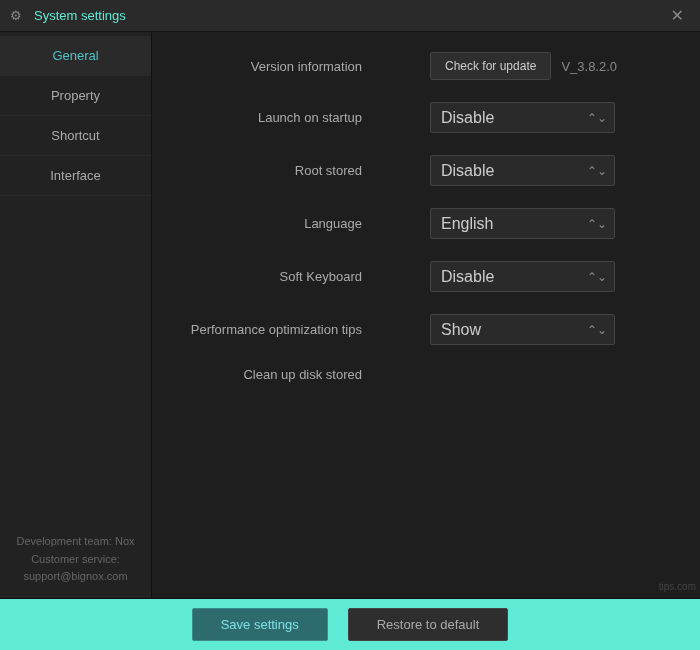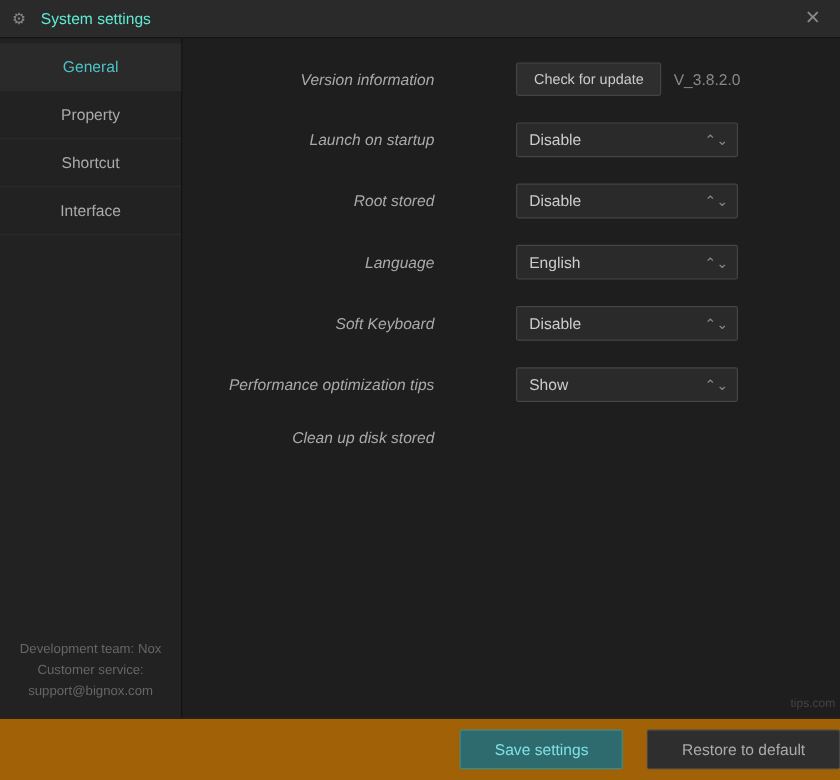--- a/index.html
+++ b/index.html
@@ -81,21 +81,20 @@
       align-items: center;
       margin-bottom: 22px;
     }
     .setting-label {
       width: 200px;
       text-align: right;
       padding-right: 20px;
       color: #aaa;
       font-size: 13px;
       flex-shrink: 0;
-      font-style: italic;
     }
     .setting-control {
       flex: 1;
       display: flex;
       align-items: center;
       gap: 10px;
       padding-left: 48px;
     }
     .btn-check-update {
       background: #2e2e2e;
@@ -113,21 +112,21 @@
     .select-wrapper {
       position: relative;
       width: 185px;
     }
     .select-wrapper select {
       width: 100%;
       background: #2a2a2a;
       border: 1px solid #444;
       color: #ccc;
       padding: 6px 30px 6px 10px;
-      font-size: 13px;
+      font-size: 16px;
       border-radius: 2px;
       appearance: none;
       cursor: pointer;
       outline: none;
     }
     .select-arrow {
       position: absolute;
       right: 8px;
       top: 50%;
       transform: translateY(-50%);
@@ -153,25 +152,25 @@
     .cleanup-row {
       display: flex;
       flex-direction: column;
     }
     .cleanup-top {
       display: flex;
       align-items: center;
     }
     .footer-bar {
       height: 52px;
-      background: #a16207;
+      background: #5eead4;
       border-top: 1px solid #111;
       display: flex;
       align-items: center;
-      justify-content: flex-end;
+      justify-content: center;
       gap: 20px;
     }
     .btn-save {
       background: #2e6b6e;
       border: 1px solid #3a8a8e;
       color: #7ee0e4;
       padding: 8px 28px;
       cursor: pointer;
       font-size: 13px;
       border-radius: 2px;

